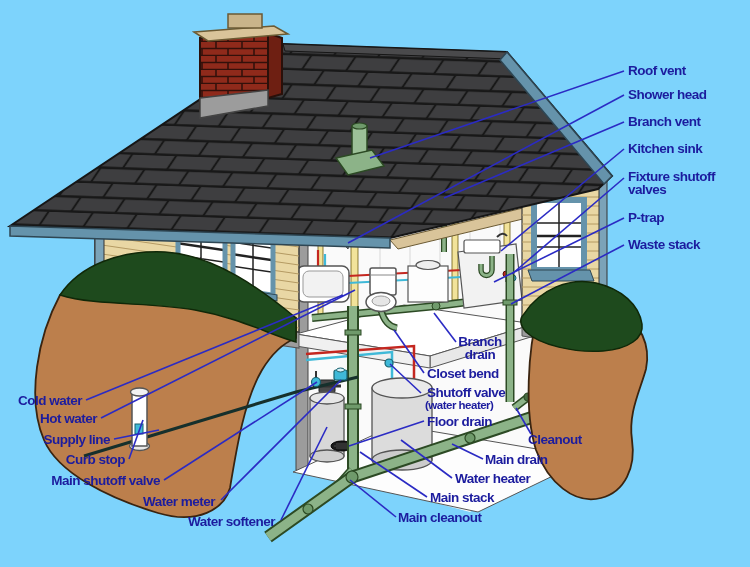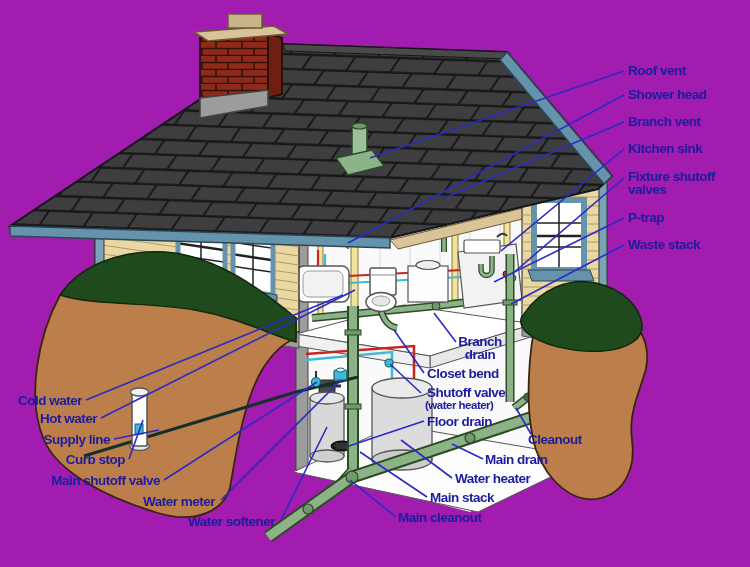--- a/index.html
+++ b/index.html
@@ -1,16 +1,16 @@
 <!DOCTYPE html>
 <html style="--label-text: #1c1c9e; --callout-line: #2b2bc4; --roof-shingle: #3e3e40; --roof-trim: #6593ab; --siding: #e9d7a4; --siding-shadow: #b49a63; --window-frame: #6593ab; --grass: #1e4a1d; --earth: #bc7f4c; --drain-pipe: #8cb388; --pipe-outline: #2c4a24; --hot-pipe: #c42720; --cold-pipe: #3fb9d8; --stud: #f2e39a; --brick: #8f2a1b; --appliance: #dcdcdc; --foundation: #9c9c9c;"><head>
 <meta charset="utf-8">
 <style>
   html,body{margin:0;padding:0;background:#fff;}
-  .stage{position:relative;width:750px;height:567px;background:#a21caf;overflow:hidden;
+  .stage{position:relative;width:750px;height:567px;background:#7dd3fc;overflow:hidden;
          font-family:"Liberation Sans",sans-serif;}
   svg text{font-family:"Liberation Sans",sans-serif;font-weight:bold;font-size:13.5px;
            letter-spacing:-0.5px;fill:var(--label-text,#1c1c9e);}
   svg text.sm{font-size:11.5px;}
   svg line.callout{stroke:var(--callout-line,#2b2bc4);stroke-width:1.6;}
   .sid{stroke:var(--siding-shadow,#b49a63);stroke-width:1;}
 </style>
 </head>
 <body>
 

